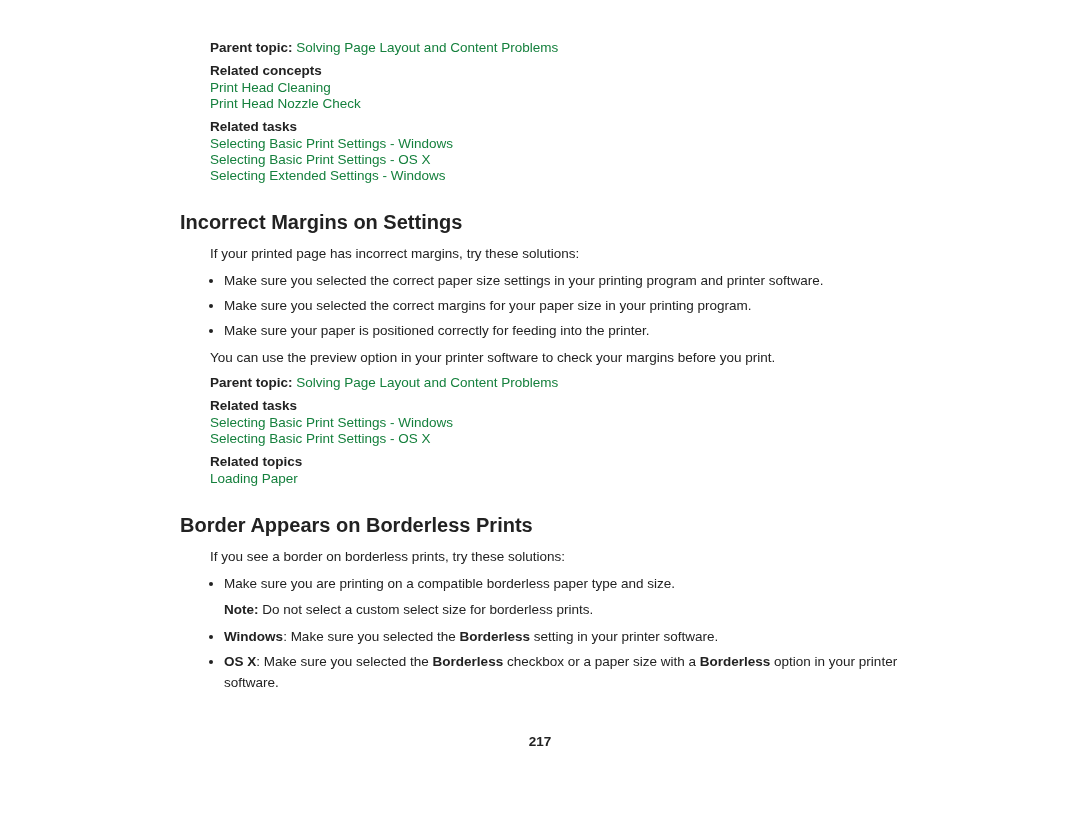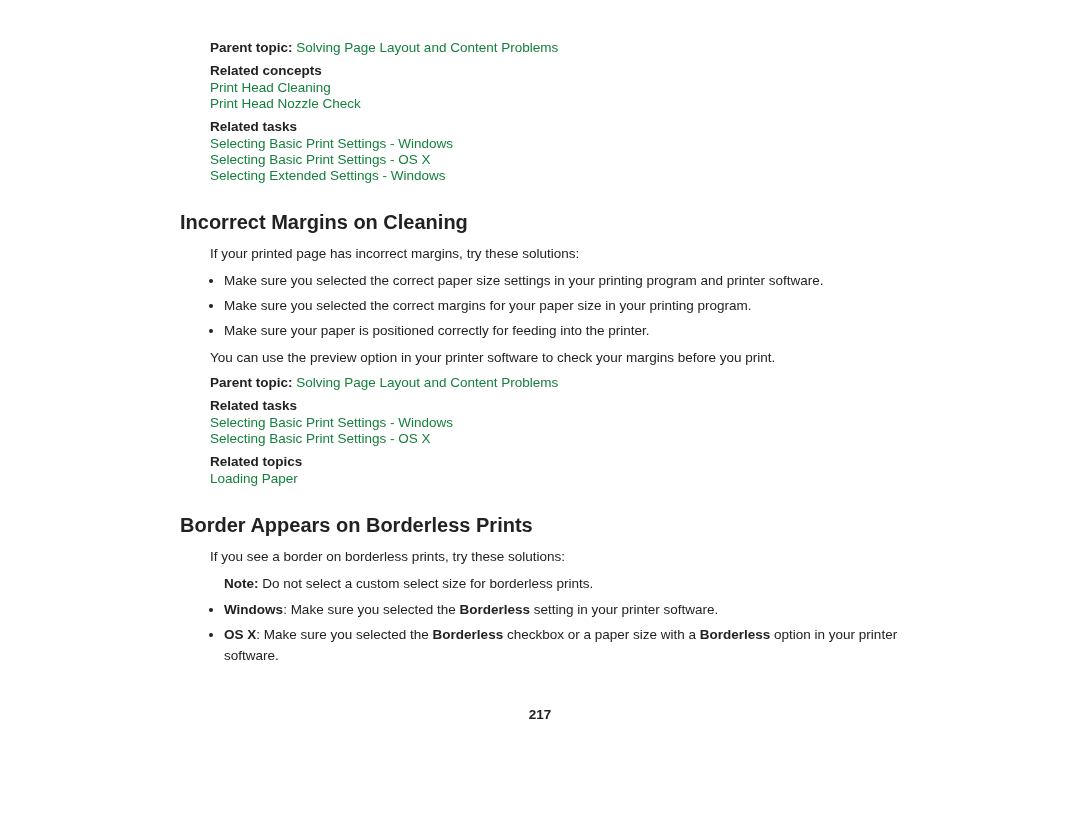--- a/index.html
+++ b/index.html
@@ -101,21 +101,21 @@
       <a class="link">Selecting Basic Print Settings - Windows</a>
     </div>
     <div class="meta-link-block">
       <a class="link">Selecting Basic Print Settings - OS X</a>
     </div>
     <div class="meta-link-block">
       <a class="link">Selecting Extended Settings - Windows</a>
     </div>
   </div>
 
-  <h2 class="section-heading">Incorrect Margins on Cleaning</h2>
+  <h2 class="section-heading">Incorrect Margins on Settings</h2>
 
   <p class="body-text">If your printed page has incorrect margins, try these solutions:</p>
 
   <ul class="bullet-list">
     <li>Make sure you selected the correct paper size settings in your printing program and printer software.</li>
     <li>Make sure you selected the correct margins for your paper size in your printing program.</li>
     <li>Make sure your paper is positioned correctly for feeding into the printer.</li>
   </ul>
 
   <p class="body-text">You can use the preview option in your printer software to check your margins before you print.</p>
@@ -136,20 +136,25 @@
     <div class="meta-label">Related topics</div>
     <div class="meta-link-block">
       <a class="link">Loading Paper</a>
     </div>
   </div>
 
   <h2 class="section-heading">Border Appears on Borderless Prints</h2>
 
   <p class="body-text">If you see a border on borderless prints, try these solutions:</p>
 
+  <ul class="bullet-list">
+    <li>
+      <span>Make sure you are printing on a compatible borderless paper type and size.</span>
+    </li>
+  </ul>
 
   <div class="note-block">
     <span class="bold">Note:</span><span> Do not select a custom select size for borderless prints.</span>
   </div>
 
   <ul class="bullet-list">
     <li>
       <span class="bold">Windows</span><span>: Make sure you selected the </span><span class="bold">Borderless</span><span> setting in your printer software.</span>
     </li>
     <li>

